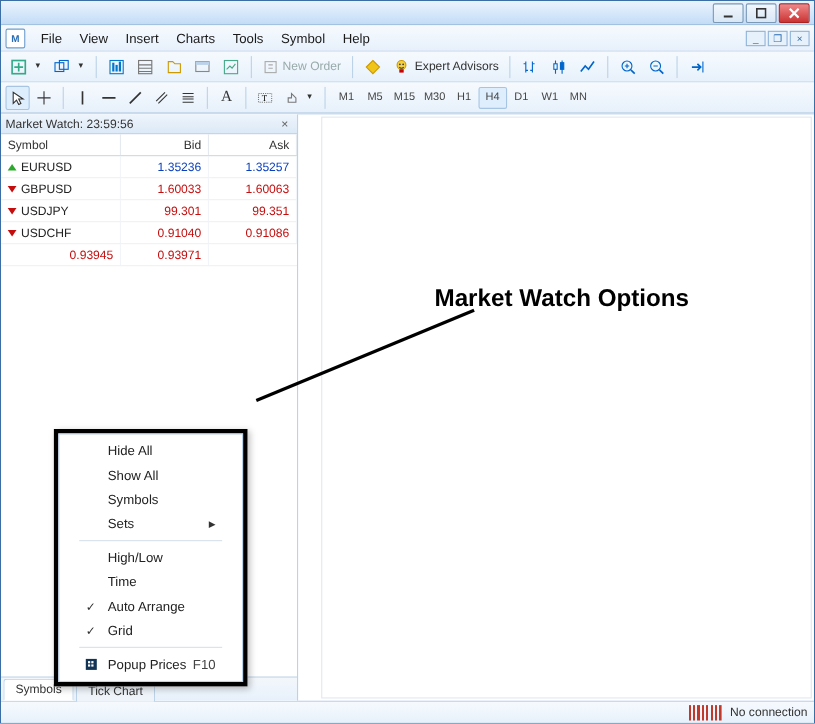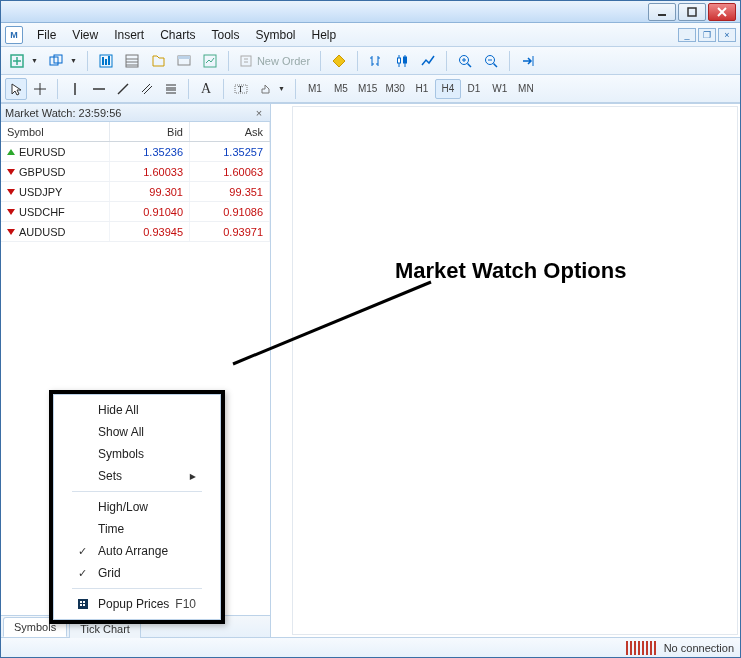--- a/index.html
+++ b/index.html
@@ -432,20 +432,30 @@
           <line x1="5" y1="5" x2="9" y2="5" stroke="#aaa"></line>
           <line x1="5" y1="8" x2="9" y2="8" stroke="#aaa"></line>
         </svg>
       <span>New Order</span>
     </div>
     <div class="sep"></div>
     <div class="tbtn">
       <svg width="16" height="16">
           <path d="M8 2l6 6-6 6-6-6z" fill="#f0c419" stroke="#c90"></path>
         </svg>
+    </div>
+    <div class="tbtn">
+      <svg width="16" height="16">
+          <circle cx="8" cy="6" r="4" fill="#f5d042" stroke="#c90"></circle>
+          <circle cx="6.5" cy="5.5" r="0.8" fill="#333"></circle>
+          <circle cx="9.5" cy="5.5" r="0.8" fill="#333"></circle>
+          <path d="M6 8q2 2 4 0" fill="none" stroke="#333"></path>
+          <rect x="6" y="10" width="4" height="3" fill="#c00"></rect>
+        </svg>
+      <span>Expert Advisors</span>
     </div>
     <div class="sep"></div>
     <div class="tbtn">
       <svg width="16" height="16">
           <line x1="4" y1="3" x2="4" y2="13" stroke="#06c"></line>
           <line x1="2" y1="5" x2="4" y2="5" stroke="#06c"></line>
           <line x1="4" y1="11" x2="6" y2="11" stroke="#06c"></line>
           <line x1="10" y1="3" x2="10" y2="13" stroke="#06c"></line>
           <line x1="8" y1="11" x2="10" y2="11" stroke="#06c"></line>
           <line x1="10" y1="5" x2="12" y2="5" stroke="#06c"></line>
@@ -601,24 +611,20 @@
           </div>
           <div class="mw-row">
             <div class="sym">
               <span class="arrow-down"></span>
               <span>USDCHF</span>
             </div>
             <div class="num down">0.91040</div>
             <div class="num down">0.91086</div>
           </div>
           <div class="mw-row">
-            <div class="sym">
-              <span class="arrow-down"></span>
-              <span>AUDUSD</span>
-            </div>
             <div class="num down">0.93945</div>
             <div class="num down">0.93971</div>
           </div>
         </div>
 
       <div class="mw-space">
 
         <div class="ctx">
           <div class="ctx-inner">
             <div class="mi">

